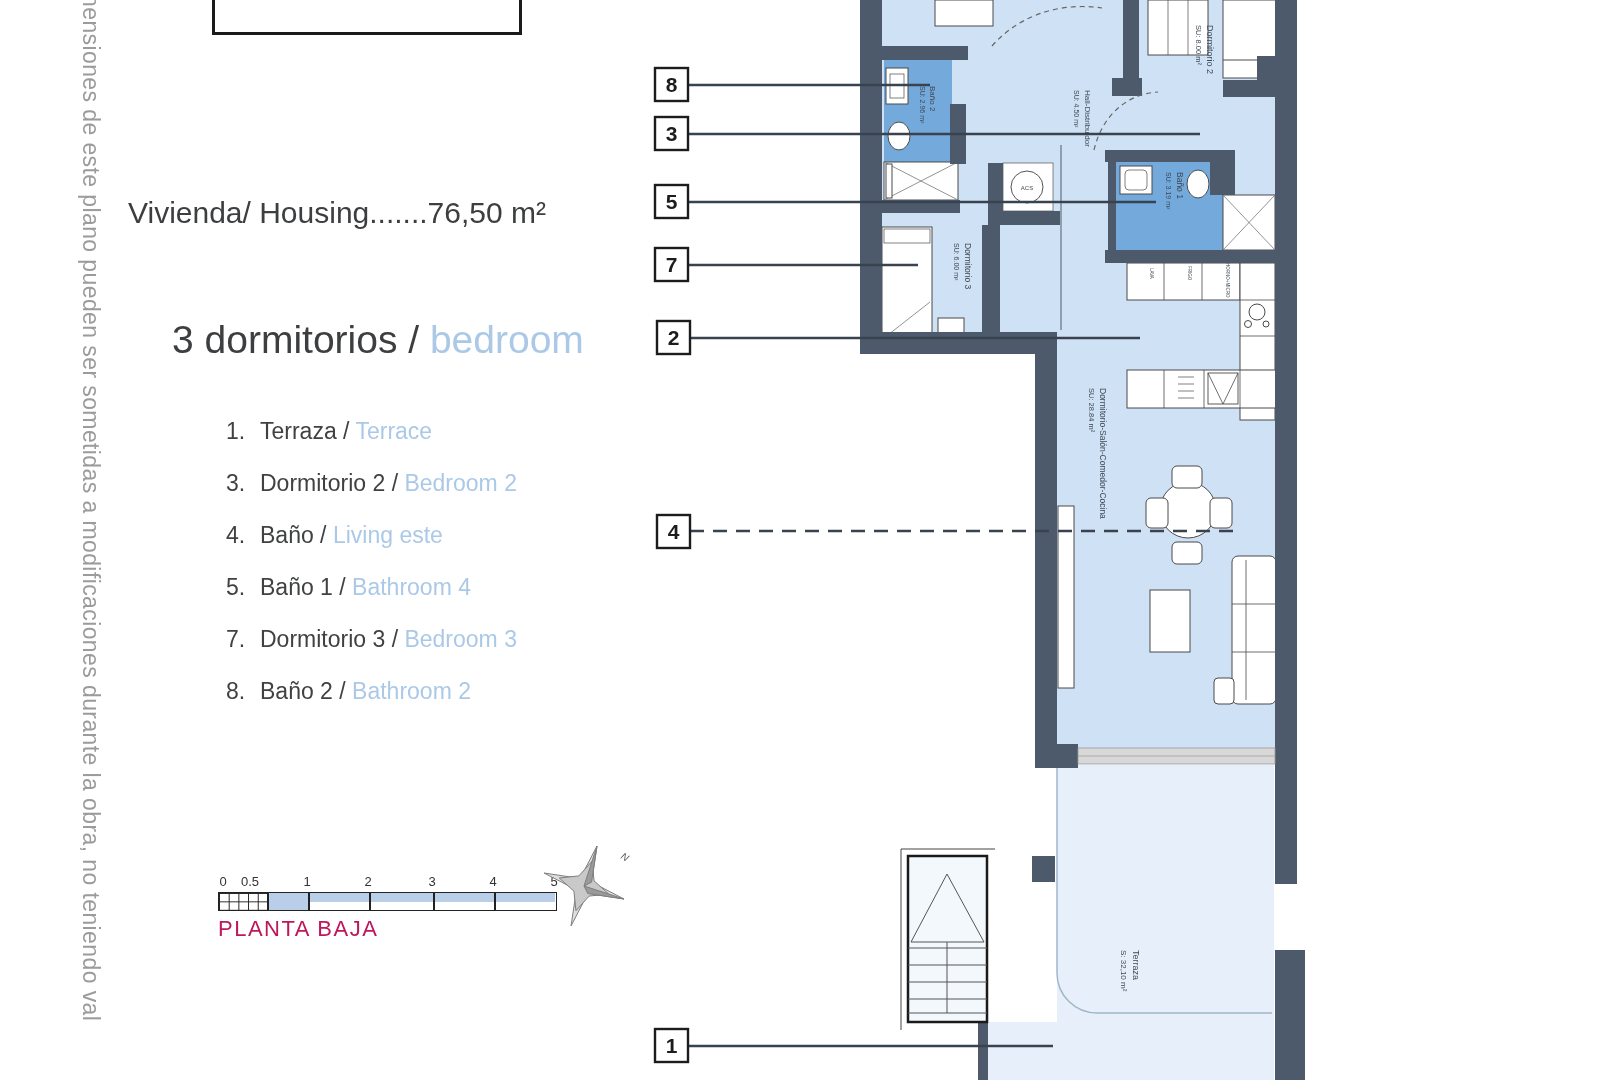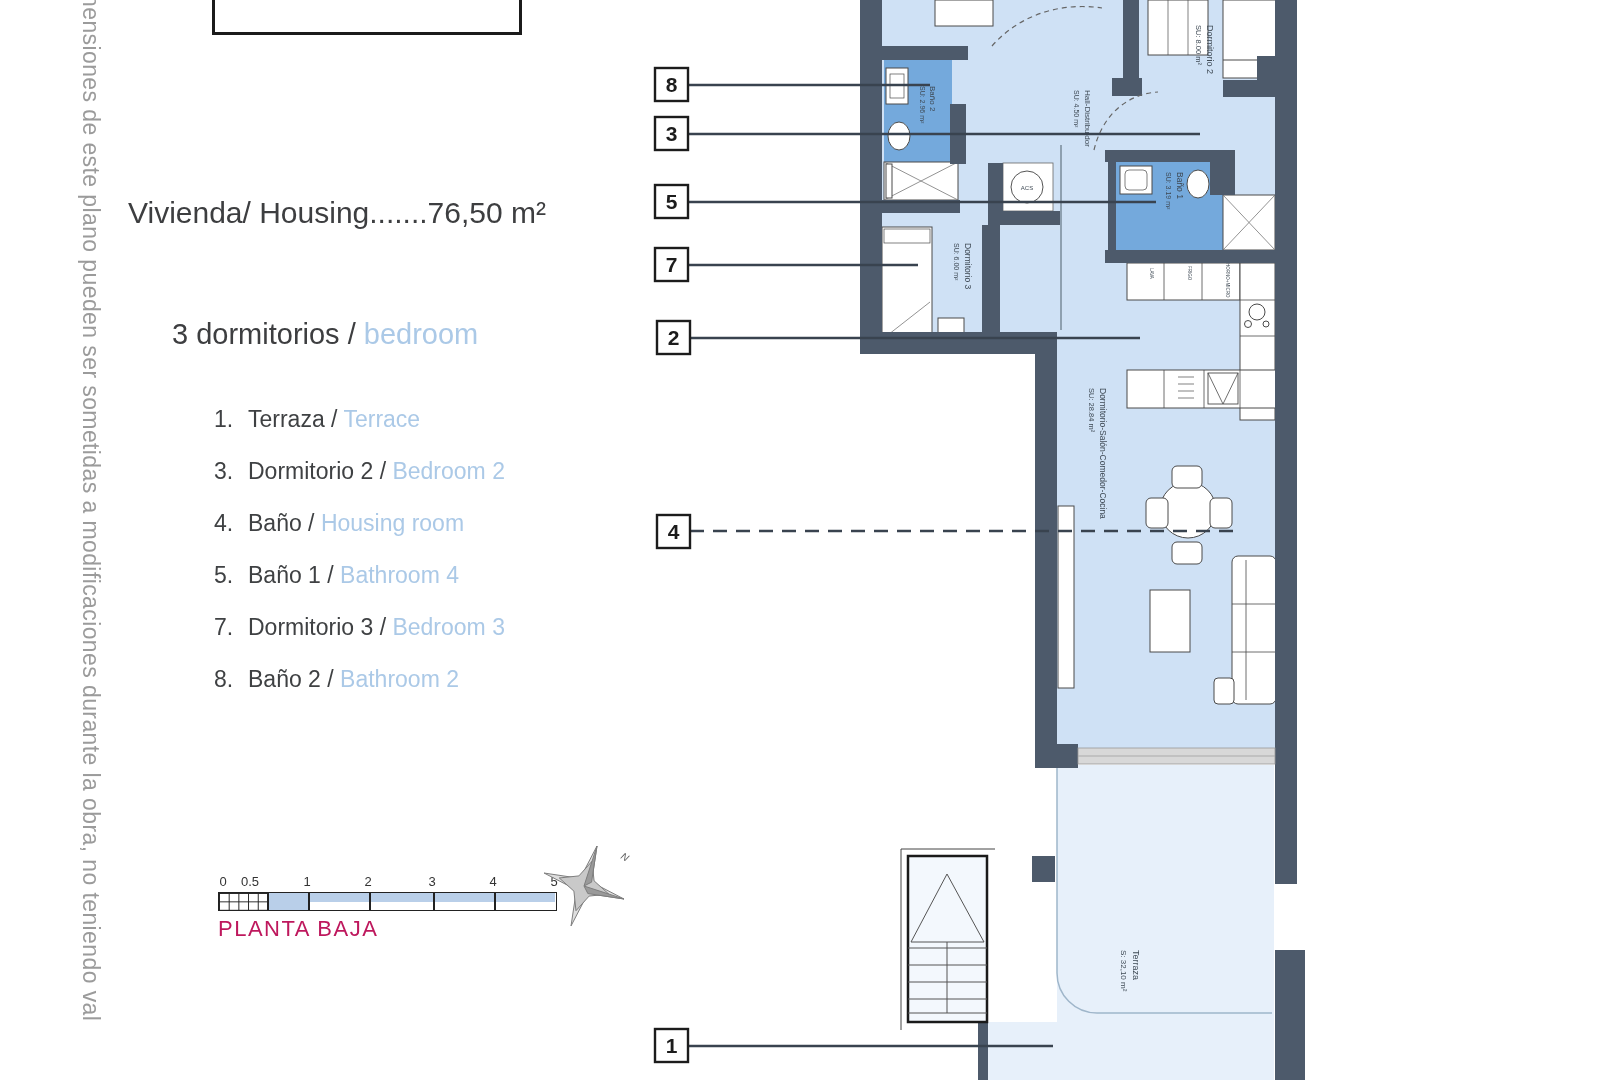--- a/index.html
+++ b/index.html
@@ -22,23 +22,23 @@
   
   .title-box{
     position:absolute;left:212px;top:-55px;width:310px;height:90px;
     border:3px solid #1b1b1b;background:#fff;
   }
   .title-box .title-text{
     position:absolute;bottom:25px;left:0;width:100%;text-align:center;
     font-size:56px;font-weight:bold;letter-spacing:7px;color:#1b1b1b;
   }
   .specs{position:absolute;left:128px;top:192px;font-size:30px;color:var(--textdark);line-height:41px;}
-  .bedrooms{position:absolute;left:172px;top:318px;font-size:29px;color:var(--textdark);}
+  .bedrooms{position:absolute;left:172px;top:318px;font-size:39px;color:var(--textdark);}
   .bedrooms .en{color:var(--accentblue);}
-  .legend{position:absolute;left:214px;top:406px;list-style:none;margin:0;padding:0;}
+  .legend{position:absolute;left:214px;top:406px;list-style:none;margin:12px;padding:0;}
   .legend li{height:52px;font-size:23px;color:#3f4143;}
   .legend .num{display:inline-block;width:34px;}
   .legend .en{color:var(--accentblue);}
   .scalebar{position:absolute;left:218px;top:874px;width:339px;}
   .scalebar .ticks{position:relative;height:17px;font-size:13px;color:#333;}
   .scalebar .ticks span{position:absolute;transform:translateX(-50%);}
   .scalebar .bar{position:relative;margin-top:1px;width:339px;height:19px;border:1.5px solid #222;background:#fff;}
   .scalebar .seg{position:absolute;top:0;height:50%;background:var(--scaleblue);}
   .scalebar .seg.full{height:100%;}
   .scalebar .vline{position:absolute;top:0;height:100%;width:1.5px;background:#222;}
@@ -65,21 +65,21 @@
   <div>Vivienda/ Housing.......76,50 m²</div>
 </div>
 
 <div class="bedrooms">
   <span>3 dormitorios / </span><span class="en">bedroom</span>
 </div>
 
 <ul class="legend">
   <li><span class="num">1.</span><span class="es">Terraza / </span><span class="en">Terrace</span></li>
   <li><span class="num">3.</span><span class="es">Dormitorio 2 / </span><span class="en">Bedroom 2</span></li>
-  <li><span class="num">4.</span><span class="es">Baño / </span><span class="en">Housing room</span></li>
+  <li><span class="num">4.</span><span class="es">Baño / </span><span class="en">Living este</span></li>
   <li><span class="num">5.</span><span class="es">Baño 1 / </span><span class="en">Bathroom 4</span></li>
   <li><span class="num">7.</span><span class="es">Dormitorio 3 / </span><span class="en">Bedroom 3</span></li>
   <li><span class="num">8.</span><span class="es">Baño 2 / </span><span class="en">Bathroom 2</span></li>
 </ul>
 
 <div class="scalebar">
   <div class="ticks">
     <span style="left:5px">0</span>
     <span style="left:32px">0.5</span>
     <span style="left:89px">1</span>

